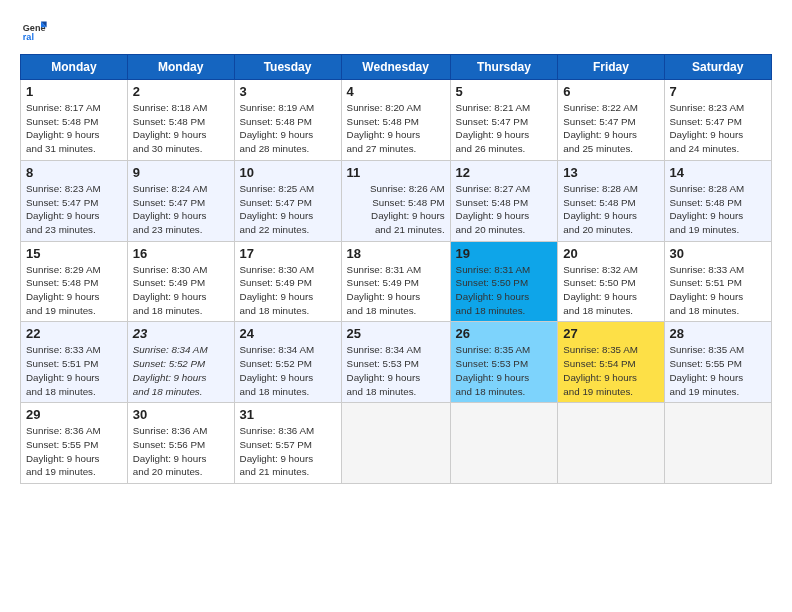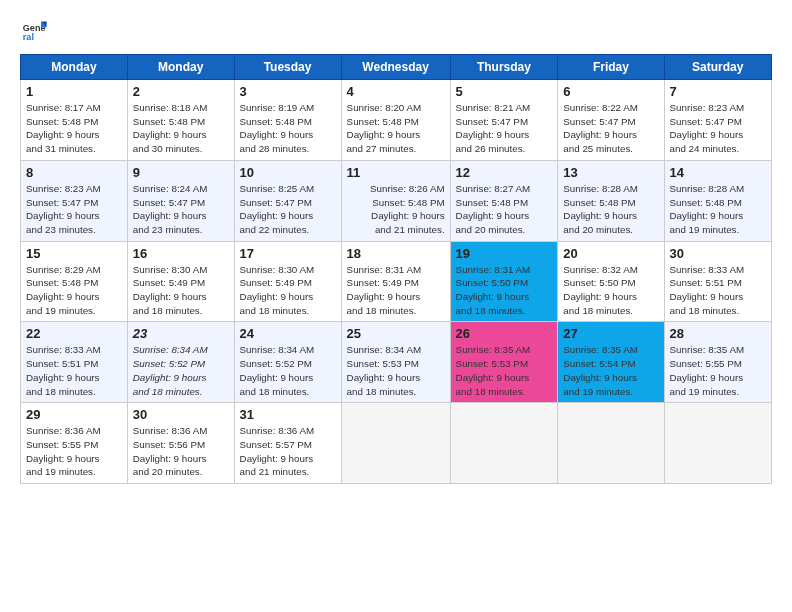--- a/index.html
+++ b/index.html
@@ -295,28 +295,28 @@
 Daylight: 9 hours
 and 18 minutes.</div>
           </td>
           <td style="background: rgb(240, 244, 255);">
             <div class="day-num">25</div>
             <div class="day-info" style="white-space: pre-line;">Sunrise: 8:34 AM
 Sunset: 5:53 PM
 Daylight: 9 hours
 and 18 minutes.</div>
           </td>
-          <td style="background: #ec4899;">
+          <td style="background: #7dd3fc;">
             <div class="day-num">26</div>
             <div class="day-info" style="white-space: pre-line;">Sunrise: 8:35 AM
 Sunset: 5:53 PM
 Daylight: 9 hours
 and 18 minutes.</div>
           </td>
-          <td style="background: #0ea5e9;">
+          <td style="background: #fde047;">
             <div class="day-num">27</div>
             <div class="day-info" style="white-space: pre-line;">Sunrise: 8:35 AM
 Sunset: 5:54 PM
 Daylight: 9 hours
 and 19 minutes.</div>
           </td>
           <td style="background: rgb(240, 244, 255);">
             <div class="day-num">28</div>
             <div class="day-info" style="white-space: pre-line;">Sunrise: 8:35 AM
 Sunset: 5:55 PM

